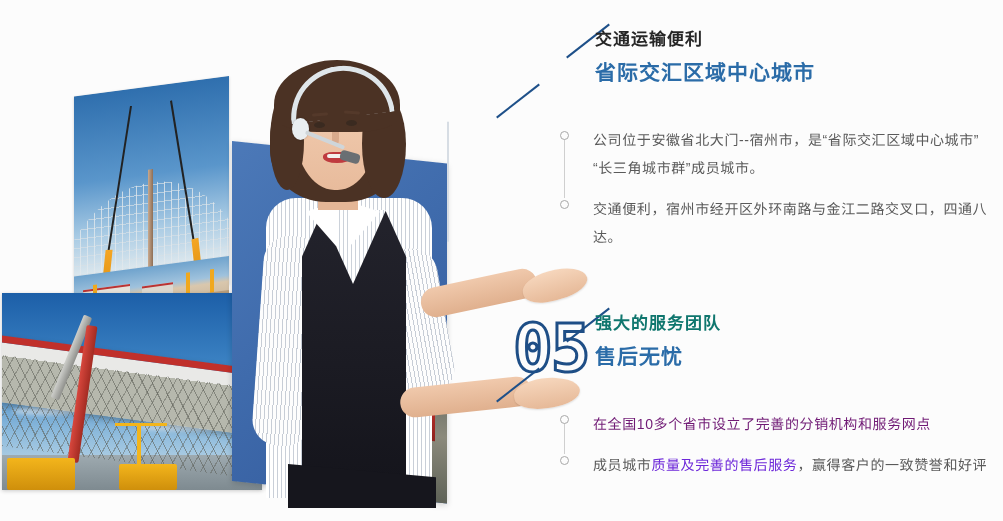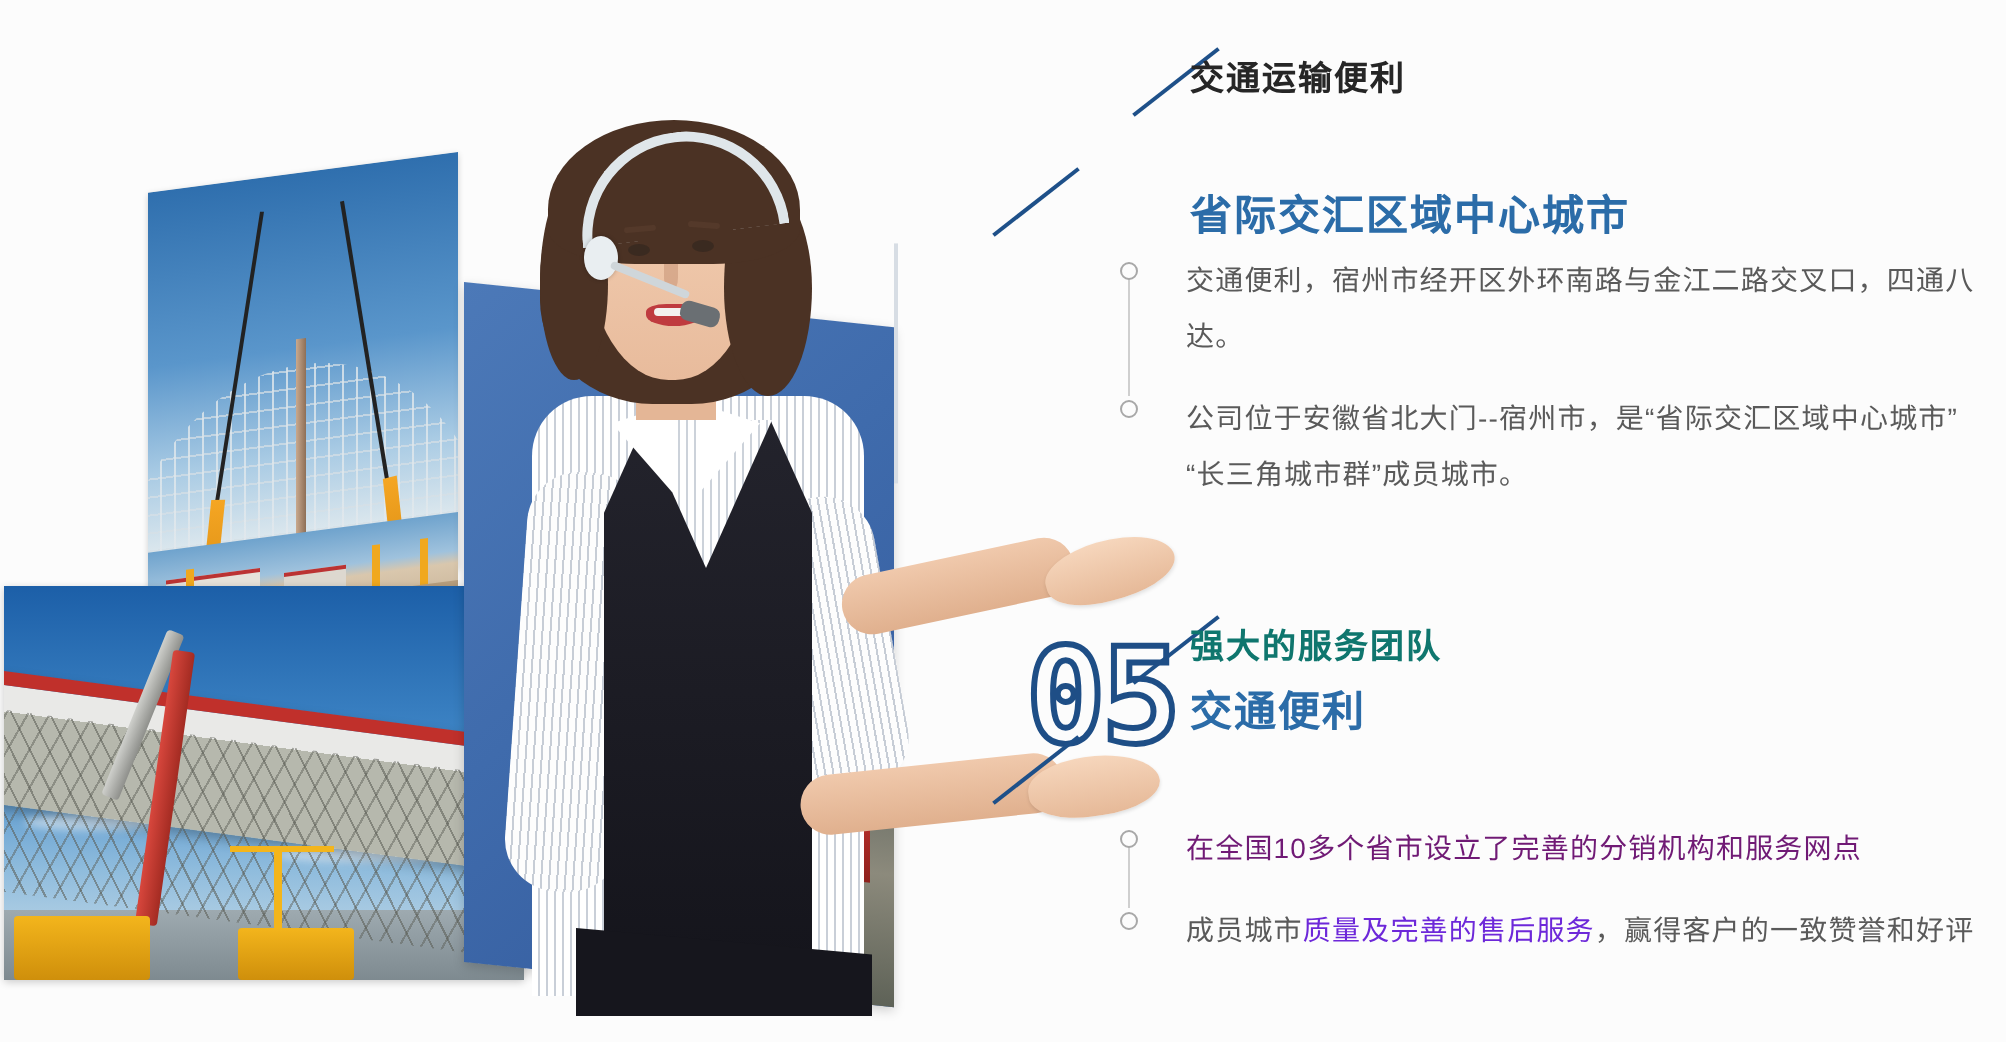--- a/index.html
+++ b/index.html
@@ -401,50 +401,50 @@
   </div>
 
   <div class="panel p3">
     <div class="head">
       <div class="numwrap">
         <div class="slash s-top"></div>
         <div class="slash s-bot"></div>
       </div>
       <div class="titles">
         <div class="t-main" style="color: rgb(38, 38, 38);">交通运输便利</div>
-        <div class="t-sub" style="color: rgb(43, 108, 168); margin-top: 36px;">省际交汇区域中心城市</div>
+        <div class="t-sub" style="color: rgb(43, 108, 168);">省际交汇区域中心城市</div>
       </div>
     </div>
 
     <div class="bullets">
       <div class="connector" style="top:24px;height:62px;"></div>
-
-      <div class="bullet">
-        <span class="dot"></span>
-        <div class="btext" style="color: rgb(90, 90, 90);">交通便利，宿州市经开区外环南路与金江二路交叉口，四通八达。</div>
-      </div>
 
       <div class="bullet">
         <span class="dot"></span>
         <div class="btext" style="color: rgb(90, 90, 90); white-space: pre-line;">公司位于安徽省北大门--宿州市，是“省际交汇区域中心城市”
 “长三角城市群”成员城市。</div>
+      </div>
+
+      <div class="bullet">
+        <span class="dot"></span>
+        <div class="btext" style="color: rgb(90, 90, 90);">交通便利，宿州市经开区外环南路与金江二路交叉口，四通八达。</div>
       </div>
     </div>
   </div>
 
   <div class="panel p4">
     <div class="head">
       <div class="numwrap">
         <div class="slash s-top"></div>
         <div class="num" style="-webkit-text-stroke: 3px rgb(30, 78, 134);">05</div>
         <div class="slash s-bot"></div>
       </div>
       <div class="titles">
         <div class="t-main" style="color: #0f766e;">强大的服务团队</div>
-        <div class="t-sub" style="color: rgb(43, 108, 168);">交通便利</div>
+        <div class="t-sub" style="color: rgb(43, 108, 168);">售后无忧</div>
       </div>
     </div>
 
     <div class="bullets">
       <div class="connector" style="top:24px;height:34px;"></div>
 
       <div class="bullet">
         <span class="dot"></span>
         <div class="btext" style="color: #701a75;">在全国10多个省市设立了完善的分销机构和服务网点</div>
       </div>

